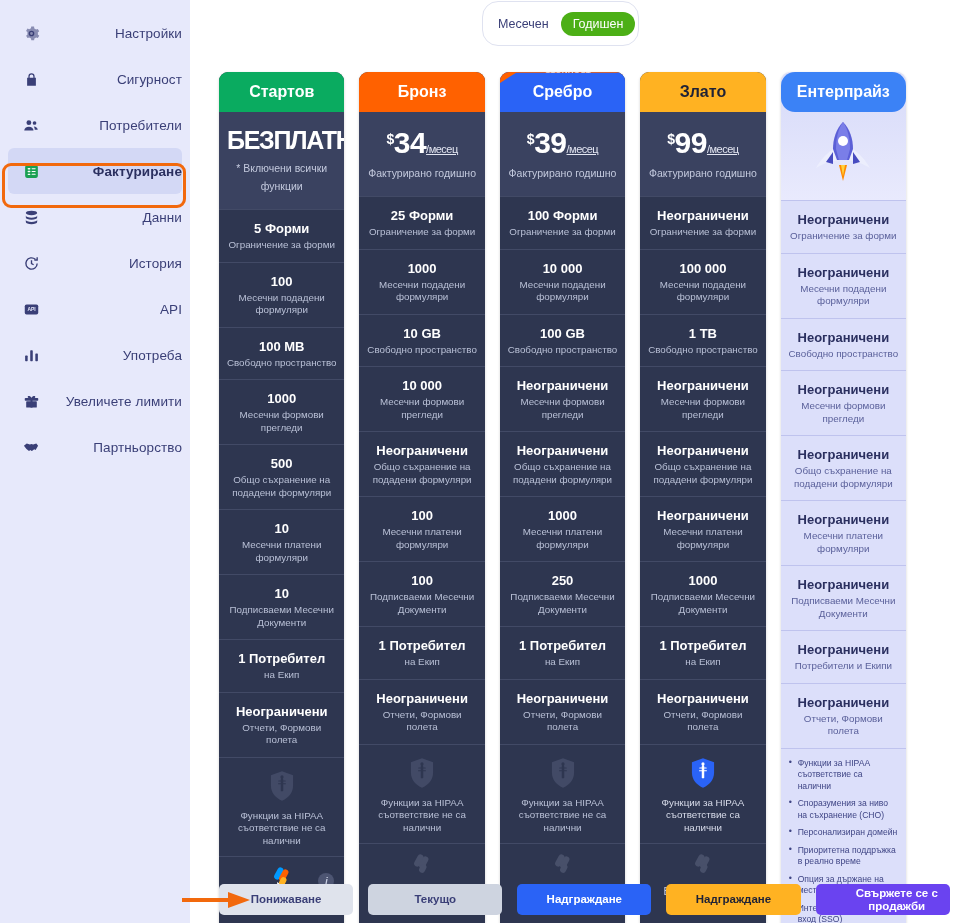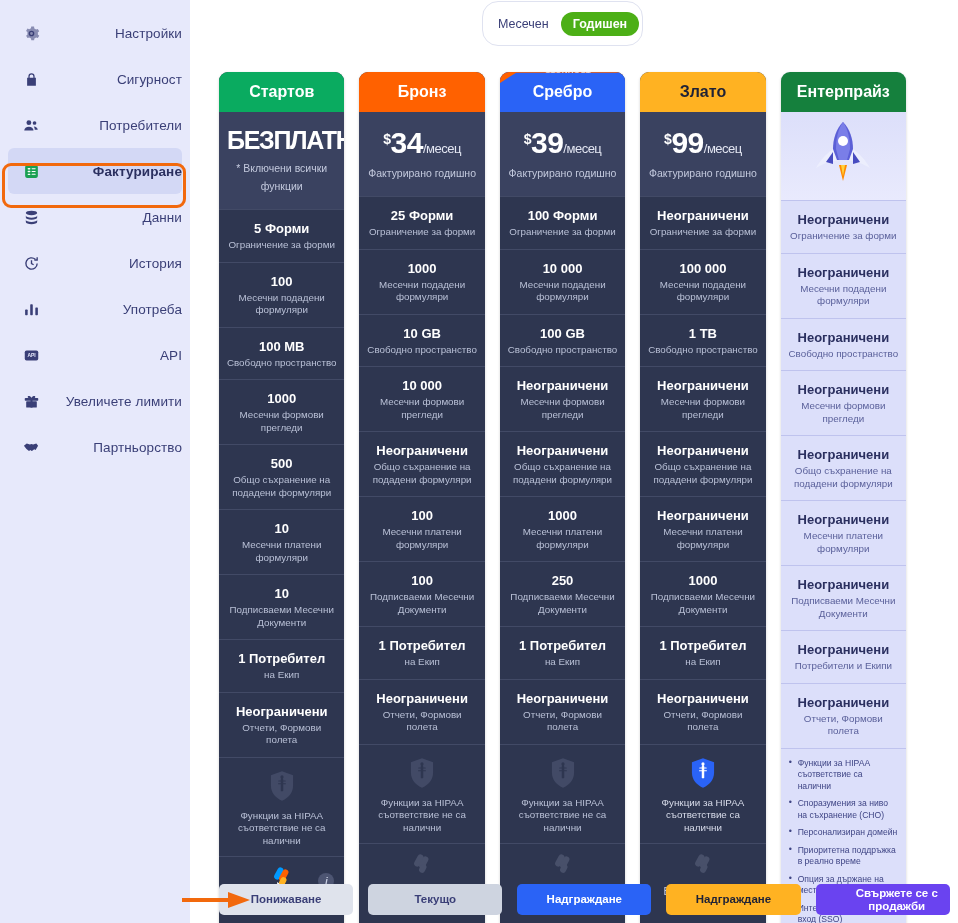--- a/index.html
+++ b/index.html
@@ -37,57 +37,57 @@
   
   #toggle{
     position:absolute; left:482px; top:1px;
     height:45px; border:1px solid #dfe2f0; border-radius:16px;
     background:#fff; display:flex; align-items:center; padding:0 3px;
   }
   #toggle .tg{
     font-size:12.5px; color:#3a3f77; padding:5px 12px; border-radius:14px;
     cursor:pointer; white-space:nowrap;
   }
-  #toggle .tg.on{ background:#4caf16; color:#fff; font-weight:bold; }
+  #toggle .tg.on{ background:#4caf16; color:#fff; font-weight:normal; }
 
   
   #grid{
     position:absolute; left:219px; top:72px; width:687px;
     display:flex; gap:15px;
   }
   .col{
     width:136px; border-radius:9px; overflow:hidden;
     background:#2e3650; position:relative;
     box-shadow:0 1px 3px rgba(0,0,0,.18);
   }
   .col .hdr{
     height:40px; display:flex; align-items:center; justify-content:center;
     color:#fff; font-size:16px; font-weight:bold;
   }
   .c-starter .hdr{ background:#0aab60; }
   .c-bronze  .hdr{ background:#ff6100; }
   .c-silver  .hdr{ background:#2a63f6; }
   .c-gold    .hdr{ background:#ffb222; color:#1f2236; }
-  .c-ent     .hdr{ background:#15803d; }
+  .c-ent     .hdr{ background:#3b82f6;border-radius:14px; }
 
   .ribbon{
     position:absolute; left:0; top:-16px; width:136px; height:27px;
     background:#ff6100; color:#fff; font-size:8px; font-weight:bold;
     line-height:9.5px; text-align:center; padding-top:4px; letter-spacing:.2px;
     clip-path: polygon(0 0,100% 0,100% 100%,88% 62%,12% 62%,0 100%);
   }
 
   .price{
     background:#3a4260; padding:16px 8px 14px; text-align:center;
   }
   .price .big{ color:#fff; font-weight:bold; font-size:30px; line-height:1;
                letter-spacing:-.5px; display:inline-block; }
   .price .big.free{ font-size:25px; letter-spacing:-1.3px; }
   .price .dollar{ font-size:14px; vertical-align:9px; font-weight:bold; }
-  .price .per{ color:#e3e6f2; font-size:13px; font-weight:normal;}
+  .price .per{ color:#e3e6f2; font-size:11px; font-weight:normal;text-decoration:underline;}
   .price .sub{ color:#c3c9dd; font-size:10.5px; margin-top:6px; line-height:18px;}
 
   .feat{
     padding:11px 7px 10px; text-align:center;
     border-top:1px solid #424a66;
   }
   .feat:first-of-type{ border-top:none; }
   .feat .v{ color:#ffffff; font-weight:bold; font-size:13px; line-height:16px;}
   .feat .l{ color:#b9c0d6; font-size:9.8px; line-height:12.5px; margin-top:2px;}
 
@@ -200,37 +200,37 @@
           <path d="M20 12a8 8 0 11-2.6-5.9"></path>
           <path d="M20 3v4h-4"></path>
           <path d="M12 7.5V12l3 1.8"></path>
         </svg>
     </span>
     <span class="sl">История</span>
   </div>
 
   <div class="side-item">
     <span class="sicon">
+      <svg width="17" height="17" viewBox="0 0 24 24">
+          <rect x="2.5" y="5" width="19" height="14" rx="2.5" fill="currentColor"></rect>
+          <text x="12" y="14.6" font-size="7" font-family="Liberation Sans, sans-serif" font-weight="bold" fill="#e7e9fb" text-anchor="middle">API</text>
+        </svg>
+    </span>
+    <span class="sl">API</span>
+  </div>
+
+  <div class="side-item">
+    <span class="sicon">
       <svg width="17" height="17" viewBox="0 0 24 24" fill="currentColor">
           <rect x="3" y="12" width="3.6" height="8" rx="1"></rect>
           <rect x="10.2" y="4.5" width="3.6" height="15.5" rx="1"></rect>
           <rect x="17.4" y="9" width="3.6" height="11" rx="1"></rect>
         </svg>
     </span>
     <span class="sl">Употреба</span>
-  </div>
-
-  <div class="side-item">
-    <span class="sicon">
-      <svg width="17" height="17" viewBox="0 0 24 24">
-          <rect x="2.5" y="5" width="19" height="14" rx="2.5" fill="currentColor"></rect>
-          <text x="12" y="14.6" font-size="7" font-family="Liberation Sans, sans-serif" font-weight="bold" fill="#e7e9fb" text-anchor="middle">API</text>
-        </svg>
-    </span>
-    <span class="sl">API</span>
   </div>
 
   <div class="side-item">
     <span class="sicon">
       <svg width="17" height="17" viewBox="0 0 24 24" fill="currentColor">
           <rect x="2.5" y="7" width="19" height="4" rx="1"></rect>
           <rect x="4.5" y="11.6" width="15" height="9" rx="1"></rect>
           <rect x="10.6" y="7" width="2.8" height="13.6"></rect>
           <path d="M12 7c-1.5-3.4-6.2-3.5-5.2-.6.4 1 2.6 1 5.2.6zM12 7c1.5-3.4 6.2-3.5 5.2-.6-.4 1-2.6 1-5.2.6z"></path>
         </svg>

